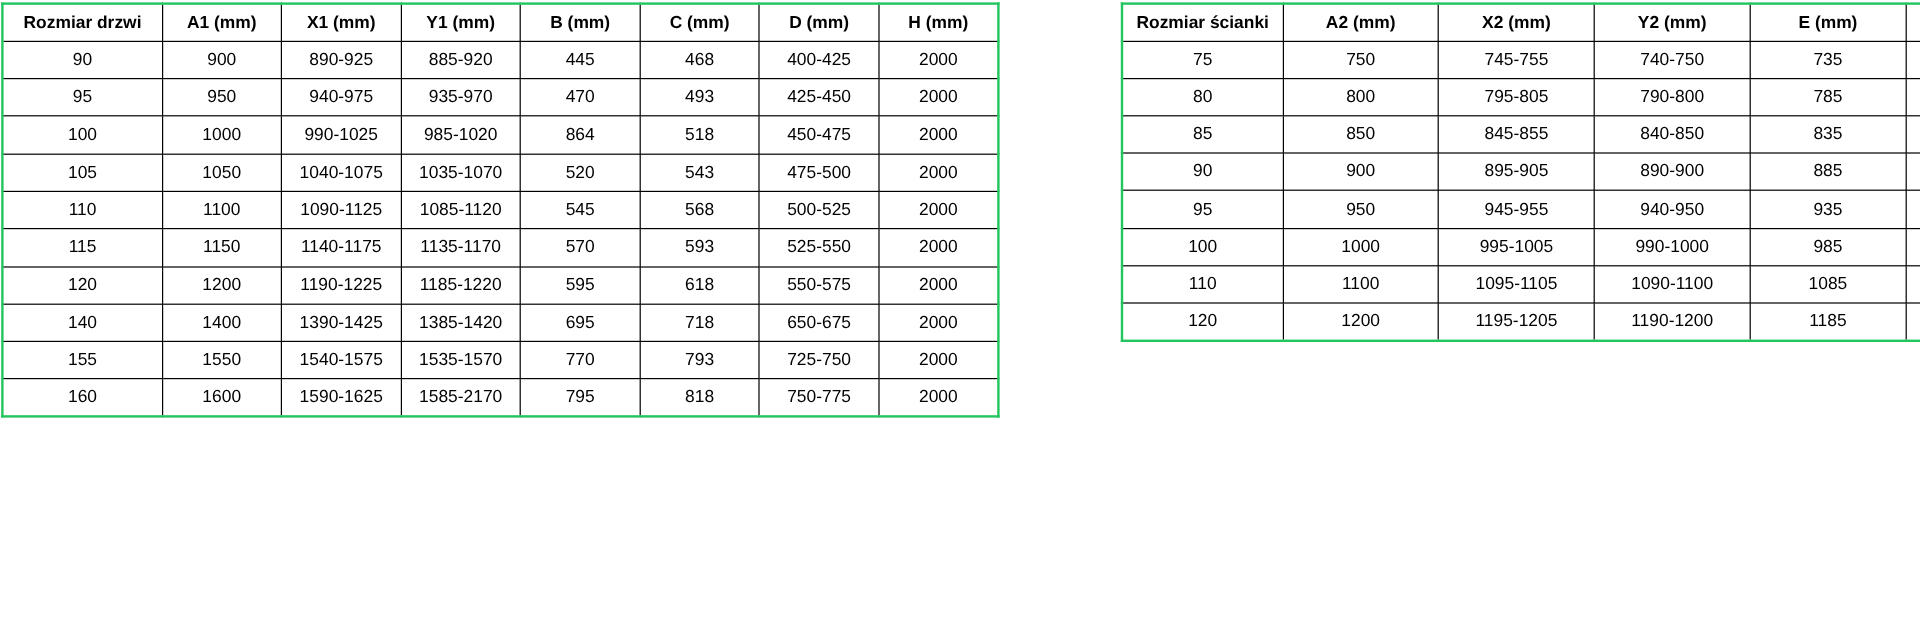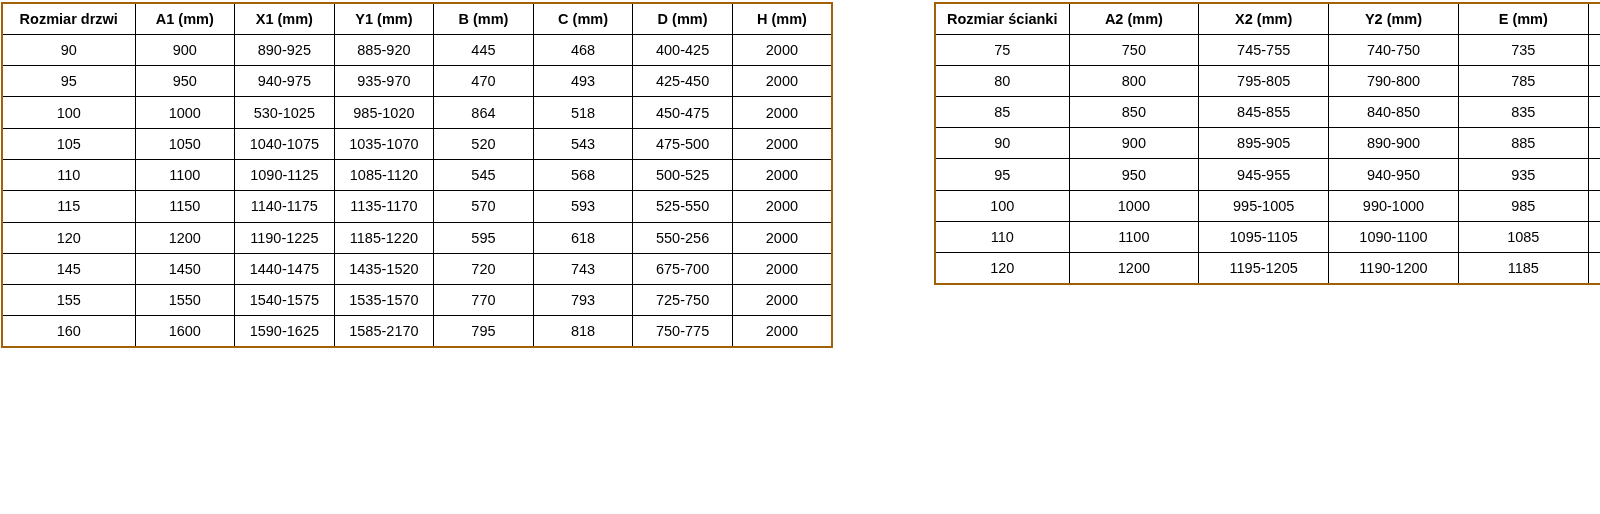--- a/index.html
+++ b/index.html
@@ -12,21 +12,21 @@
     position: relative;
     width: 1600px;
     height: 514px;
     background: #ffffff;
     overflow: hidden;
   }
   table.size-table {
     position: absolute;
     border-collapse: collapse;
     table-layout: fixed;
-    border: 2px solid #a16207;
+    border: 2px solid #22c55e;
     background: #ffffff;
   }
   table.size-table th,
   table.size-table td {
     border: 1px solid #000000;
     text-align: center;
     vertical-align: middle;
     font-size: 14.5px;
     color: #000000;
     padding: 0;
@@ -84,21 +84,21 @@
           <td>940-975</td>
           <td>935-970</td>
           <td>470</td>
           <td>493</td>
           <td>425-450</td>
           <td>2000</td>
         </tr>
         <tr>
           <td>100</td>
           <td>1000</td>
-          <td>530-1025</td>
+          <td>990-1025</td>
           <td>985-1020</td>
           <td>864</td>
           <td>518</td>
           <td>450-475</td>
           <td>2000</td>
         </tr>
         <tr>
           <td>105</td>
           <td>1050</td>
           <td>1040-1075</td>
@@ -128,31 +128,31 @@
           <td>525-550</td>
           <td>2000</td>
         </tr>
         <tr>
           <td>120</td>
           <td>1200</td>
           <td>1190-1225</td>
           <td>1185-1220</td>
           <td>595</td>
           <td>618</td>
-          <td>550-256</td>
-          <td>2000</td>
-        </tr>
-        <tr>
-          <td>145</td>
-          <td>1450</td>
-          <td>1440-1475</td>
-          <td>1435-1520</td>
-          <td>720</td>
-          <td>743</td>
-          <td>675-700</td>
+          <td>550-575</td>
+          <td>2000</td>
+        </tr>
+        <tr>
+          <td>140</td>
+          <td>1400</td>
+          <td>1390-1425</td>
+          <td>1385-1420</td>
+          <td>695</td>
+          <td>718</td>
+          <td>650-675</td>
           <td>2000</td>
         </tr>
         <tr>
           <td>155</td>
           <td>1550</td>
           <td>1540-1575</td>
           <td>1535-1570</td>
           <td>770</td>
           <td>793</td>
           <td>725-750</td>

